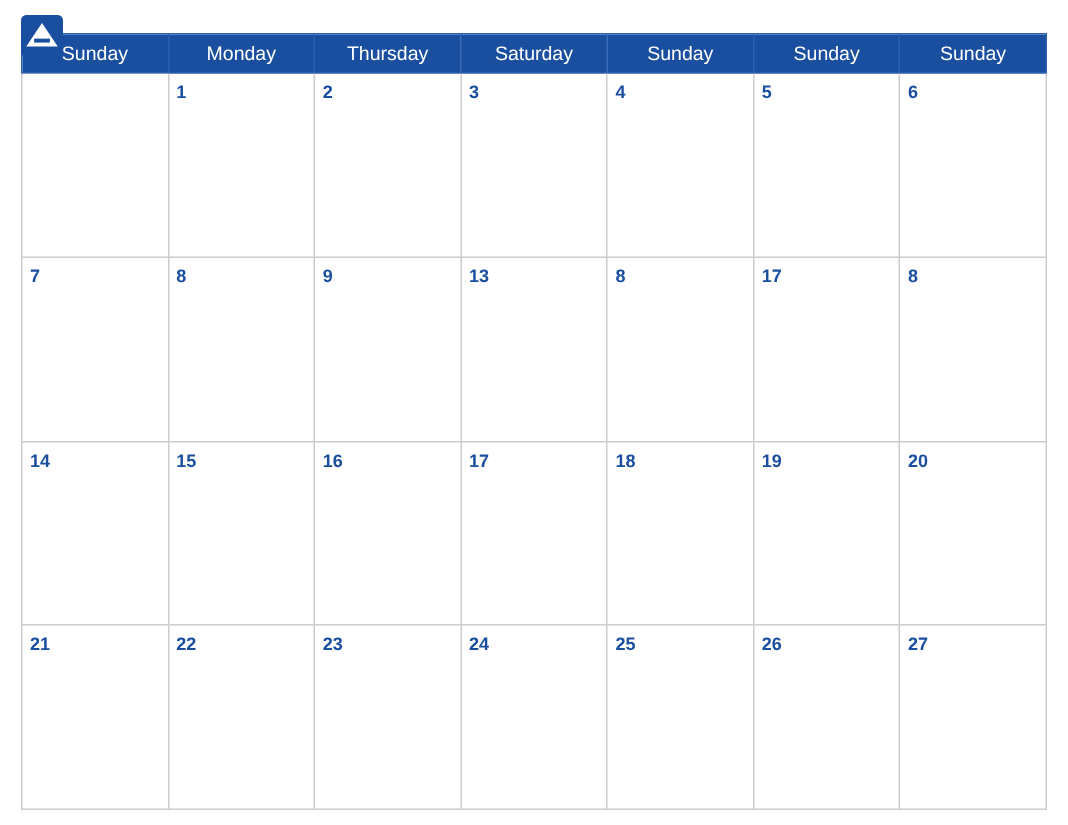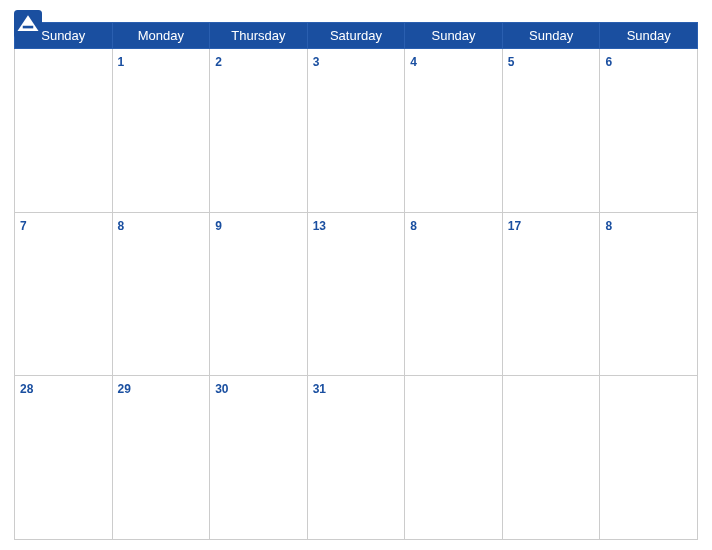--- a/index.html
+++ b/index.html
@@ -140,23 +140,32 @@
         <tr class="week-row">
           <td><span class="day-num">7</span></td>
           <td><span class="day-num">8</span></td>
           <td><span class="day-num">9</span></td>
           <td><span class="day-num">13</span></td>
           <td><span class="day-num">8</span></td>
           <td><span class="day-num">17</span></td>
           <td><span class="day-num">8</span></td>
         </tr>
         <tr class="week-row">
-          <td><span class="day-num">28</span></td>
-          <td><span class="day-num">29</span></td>
-          <td><span class="day-num">30</span></td>
-          <td><span class="day-num">31</span></td>
-          <td class="empty"></td>
-          <td class="empty"></td>
-          <td class="empty"></td>
+          <td><span class="day-num">14</span></td>
+          <td><span class="day-num">15</span></td>
+          <td><span class="day-num">16</span></td>
+          <td><span class="day-num">17</span></td>
+          <td><span class="day-num">18</span></td>
+          <td><span class="day-num">19</span></td>
+          <td><span class="day-num">20</span></td>
+        </tr>
+        <tr class="week-row">
+          <td><span class="day-num">21</span></td>
+          <td><span class="day-num">22</span></td>
+          <td><span class="day-num">23</span></td>
+          <td><span class="day-num">24</span></td>
+          <td><span class="day-num">25</span></td>
+          <td><span class="day-num">26</span></td>
+          <td><span class="day-num">27</span></td>
         </tr>
       </tbody>
   </table>
 </div>
 
 </body></html>

